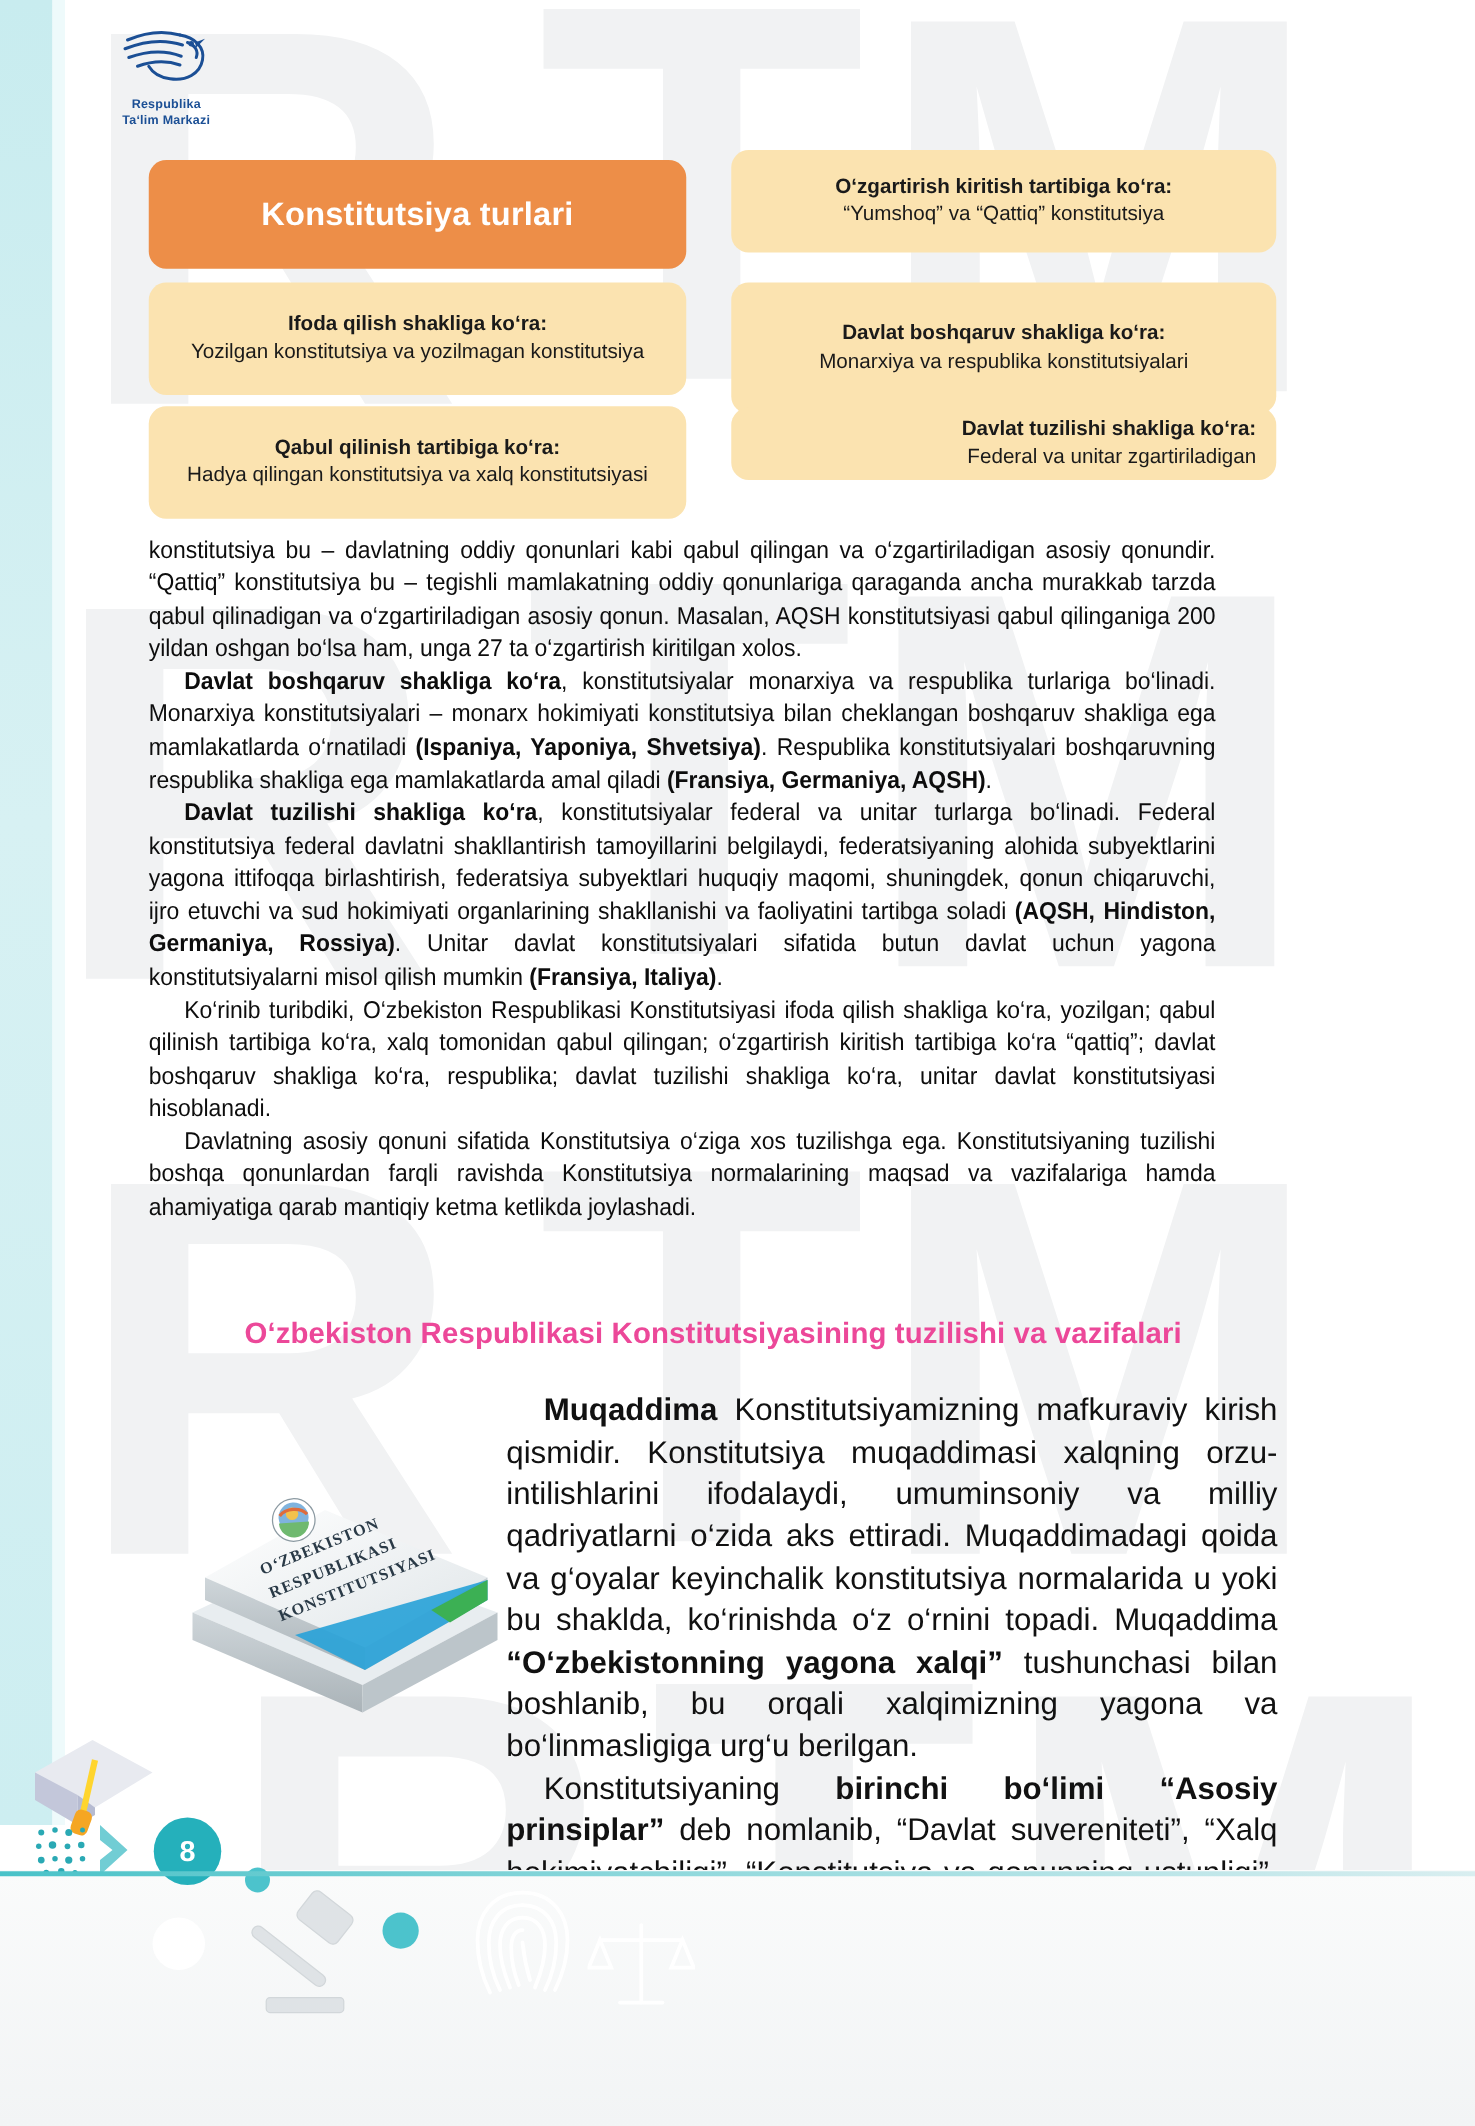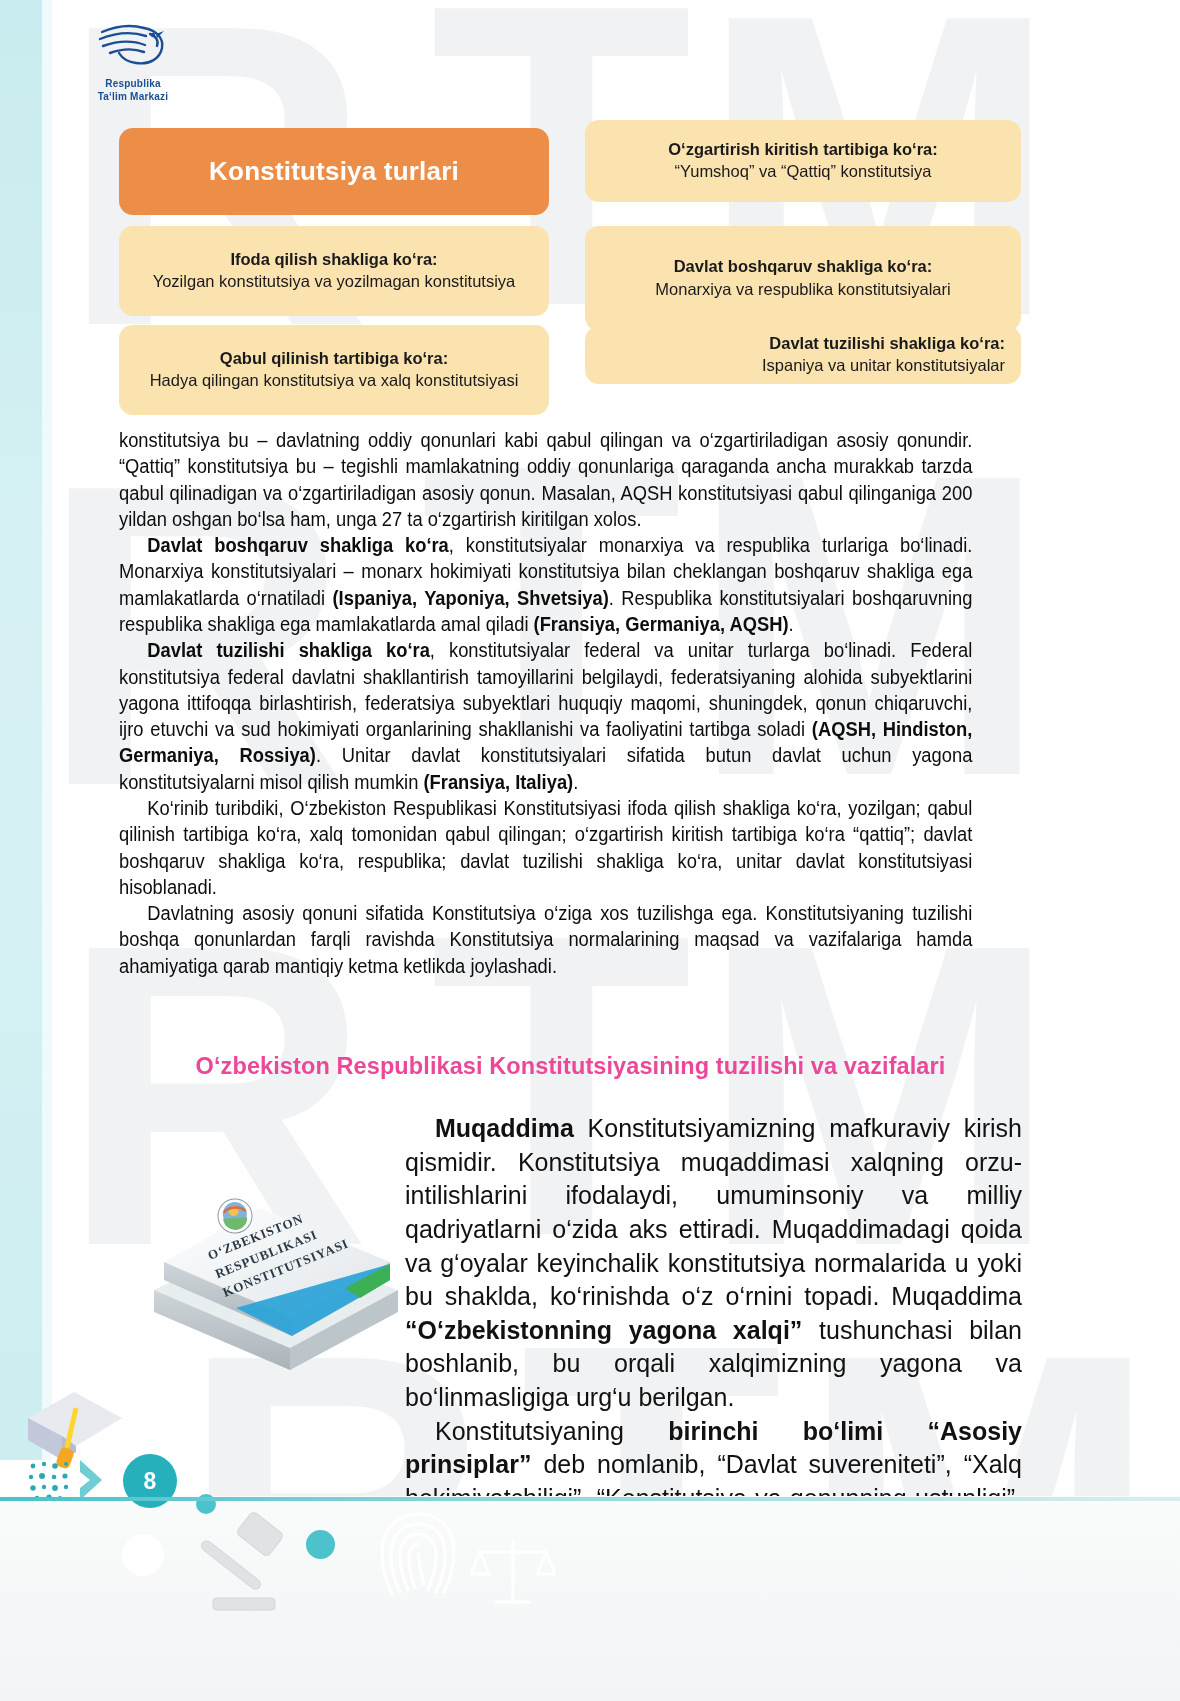--- a/index.html
+++ b/index.html
@@ -256,21 +256,21 @@
       <div class="box-sub">Monarxiya va respublika konstitutsiyalari</div>
     </div>
 
     <div class="box box-cream" id="box-qabul">
       <div class="box-title">Qabul qilinish tartibiga ko‘ra:</div>
       <div class="box-sub">Hadya qilingan konstitutsiya va xalq konstitutsiyasi</div>
     </div>
 
     <div class="box box-cream" id="box-tuzil">
       <div class="box-title">Davlat tuzilishi shakliga ko‘ra:</div>
-      <div class="box-sub">Ispaniya va unitar konstitutsiyalar</div>
+      <div class="box-sub">Federal va unitar zgartiriladigan</div>
     </div>
   </div>
 
   <div class="body-text">
     <p>konstitutsiya bu – davlatning oddiy qonunlari kabi qabul qilingan va o‘zgartiriladigan asosiy qonundir. “Qattiq” konstitutsiya bu – tegishli mamlakatning oddiy qonunlariga qaraganda ancha murakkab tarzda qabul qilinadigan va o‘zgartiriladigan asosiy qonun. Masalan, AQSH konstitutsiyasi qabul qilinganiga 200 yildan oshgan bo‘lsa ham, unga 27 ta o‘zgartirish kiritilgan xolos.</p>
     <p class="ind"><b>Davlat boshqaruv shakliga ko‘ra</b><span>, konstitutsiyalar monarxiya va respublika turlariga bo‘linadi. Monarxiya konstitutsiyalari – monarx hokimiyati konstitutsiya bilan cheklangan boshqaruv shakliga ega mamlakatlarda o‘rnatiladi </span><b>(Ispaniya, Yaponiya, Shvetsiya)</b><span>. Respublika konstitutsiyalari boshqaruvning respublika shakliga ega mamlakatlarda amal qiladi </span><b>(Fransiya, Germaniya, AQSH)</b><span>.</span></p>
     <p class="ind"><b>Davlat tuzilishi shakliga ko‘ra</b><span>, konstitutsiyalar federal va unitar turlarga bo‘linadi. Federal konstitutsiya federal davlatni shakllantirish tamoyillarini belgilaydi, federatsiyaning alohida subyektlarini yagona ittifoqqa birlashtirish, federatsiya subyektlari huquqiy maqomi, shuningdek, qonun chiqaruvchi, ijro etuvchi va sud hokimiyati organlarining shakllanishi va faoliyatini tartibga soladi </span><b>(AQSH, Hindiston, Germaniya, Rossiya)</b><span>. Unitar davlat konstitutsiyalari sifatida butun davlat uchun yagona konstitutsiyalarni misol qilish mumkin </span><b>(Fransiya, Italiya)</b><span>.</span></p>
     <p class="ind">Ko‘rinib turibdiki, O‘zbekiston Respublikasi Konstitutsiyasi ifoda qilish shakliga ko‘ra, yozilgan; qabul qilinish tartibiga ko‘ra, xalq tomonidan qabul qilingan; o‘zgartirish kiritish tartibiga ko‘ra “qattiq”; davlat boshqaruv shakliga ko‘ra, respublika; davlat tuzilishi shakliga ko‘ra, unitar davlat konstitutsiyasi hisoblanadi.</p>
     <p class="ind">Davlatning asosiy qonuni sifatida Konstitutsiya o‘ziga xos tuzilishga ega. Konstitutsiyaning tuzilishi boshqa qonunlardan farqli ravishda Konstitutsiya normalarining maqsad va vazifalariga hamda ahamiyatiga qarab mantiqiy ketma ketlikda joylashadi.</p>
   </div>

